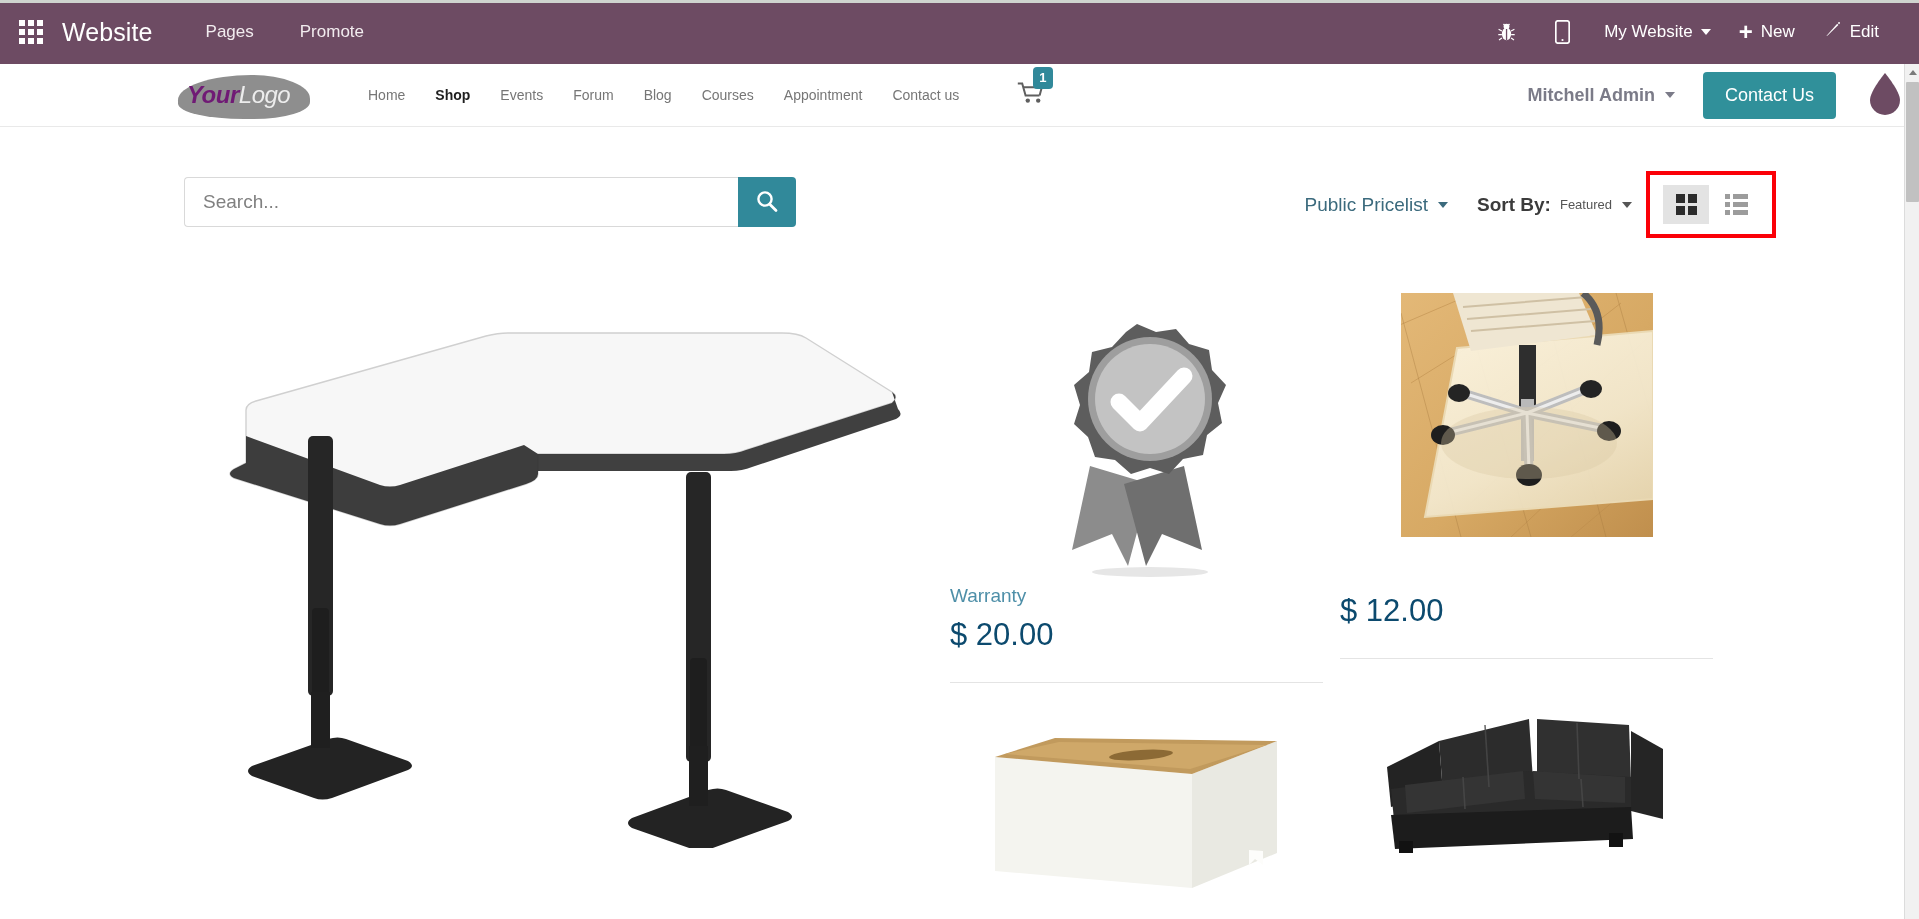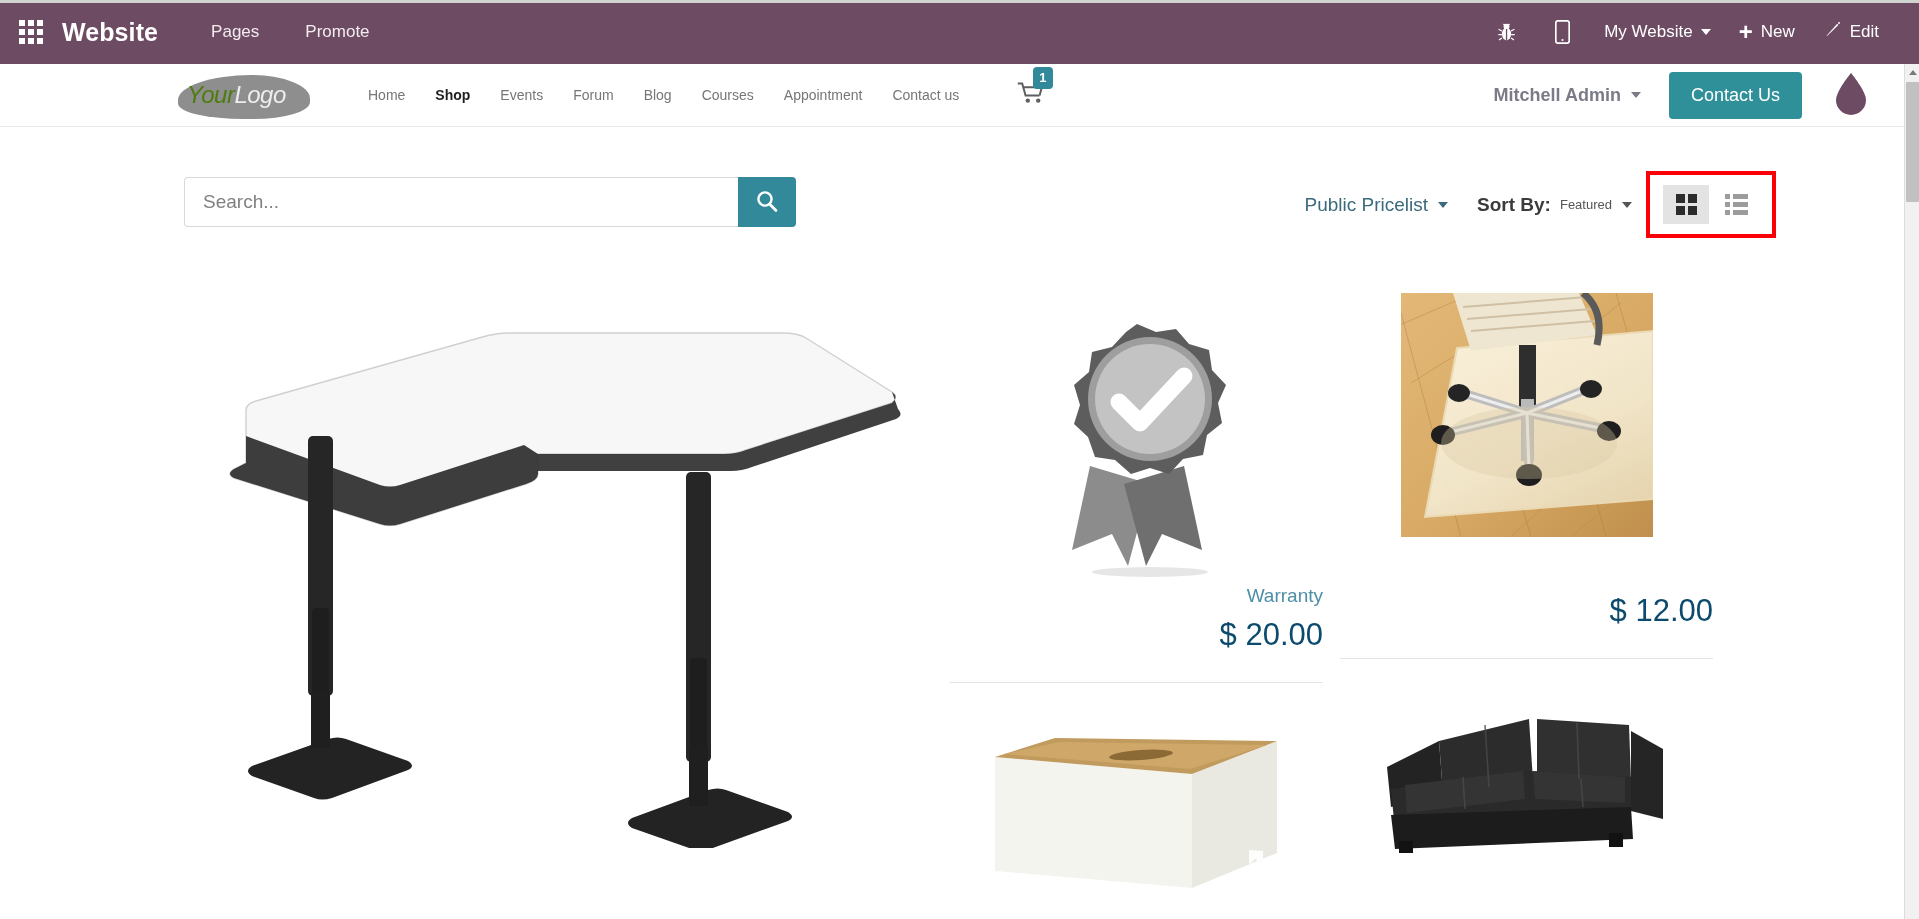--- a/index.html
+++ b/index.html
@@ -24,21 +24,21 @@
     cursor: pointer;
   }
   .apps-grid-icon {
     display: grid;
     grid-template-columns: repeat(3, 6px);
     grid-template-rows: repeat(3, 6px);
     gap: 3px;
   }
   .apps-grid-icon i { background: #ffffff; display: block; width: 6px; height: 6px; }
   .brand-title {
-    font-size: 25px; font-weight: 700; letter-spacing: .1px;
+    font-size: 25px; font-weight: 400; letter-spacing: .1px;
     color: #ffffff; margin-right: 30px; cursor: pointer;
   }
   .nav-menu { display: flex; align-items: center; gap: 0px; }
   .nav-menu .nav-item {
     font-size: 17px; color: #f2ecef; padding: 0 23px;
     line-height: 64px; cursor: pointer; white-space: nowrap;
   }
   .nav-right {
     margin-left: auto; display: flex; align-items: center;
     padding-right: 26px; gap: 0;
@@ -74,21 +74,21 @@
     position: absolute; left: 0; top: 3px;
     width: 132px; height: 44px;
     background: #8e8e8e;
     border-radius: 60% 48% 46% 54% / 62% 58% 42% 38%;
   }
   .logo-text {
     position: absolute; left: 9px; top: 11px;
     font-size: 24px; line-height: 24px; letter-spacing: -.5px;
     white-space: nowrap; font-style: italic;
   }
-  .logo-text .lt-a { color: #4d7c0f; font-weight: 400; }
+  .logo-text .lt-a { color: #701a75; font-weight: 700; }
   .logo-text .lt-b { color: #ededed; font-weight: 400; }
 
   .site-nav { display: flex; align-items: center; margin-left: 43px; }
   .site-nav a {
     font-size: 14px; color: #767676; text-decoration: none;
     padding: 0 15px; white-space: nowrap;
   }
   .site-nav a.active { color: #1f1f1f; font-weight: 700; }
 
   .cart-link {
@@ -96,21 +96,21 @@
     align-items: center; cursor: pointer; padding: 0 6px;
   }
   .cart-badge {
     position: absolute; top: -14px; left: 22px;
     background: #31899a; color: #fff; border-radius: 4px;
     font-size: 13px; font-weight: 700; line-height: 1;
     padding: 4px 6px 5px; min-width: 19px; text-align: center;
   }
   .user-area {
     margin-left: auto; display: flex; align-items: center;
-    padding-right: 34px; gap: 0;
+    gap: 0;
   }
   .user-name {
     font-size: 18px; font-weight: 700; color: #7b7b88;
     display: flex; align-items: center; gap: 10px;
     cursor: pointer; white-space: nowrap;
   }
   .contact-btn {
     margin-left: 28px;
     background: #30909a; color: #ffffff;
     font-size: 18px; padding: 13px 22px; border-radius: 4px;
@@ -184,21 +184,21 @@
   .licon .lbar { width: 15px; height: 5px; background: #9c9c9c; }
 
   
   .desk-hero {
     position: absolute; left: 186px; top: 160px;
     width: 728px; height: 560px;
   }
   
   .prod-col-1 { position: absolute; left: 950px; top: 165px; width: 373px; }
   .prod-col-2 { position: absolute; left: 1340px; top: 165px; width: 373px; }
-  .prod-cell { position: relative; text-align: right; }
+  .prod-cell { position: relative; }
   .prod-img-area {
     height: 290px; display: flex; align-items: center; justify-content: center;
   }
   .prod-name {
     font-size: 19px; color: #4e8fa8; cursor: pointer;
     display: block; text-decoration: none; margin-top: 2px;
   }
   .prod-price { font-size: 31px; color: #0c4a6e; margin-top: 10px; }
   .prod-divider {
     border-bottom: 1px solid #e4e4e4; margin-top: 29px;

